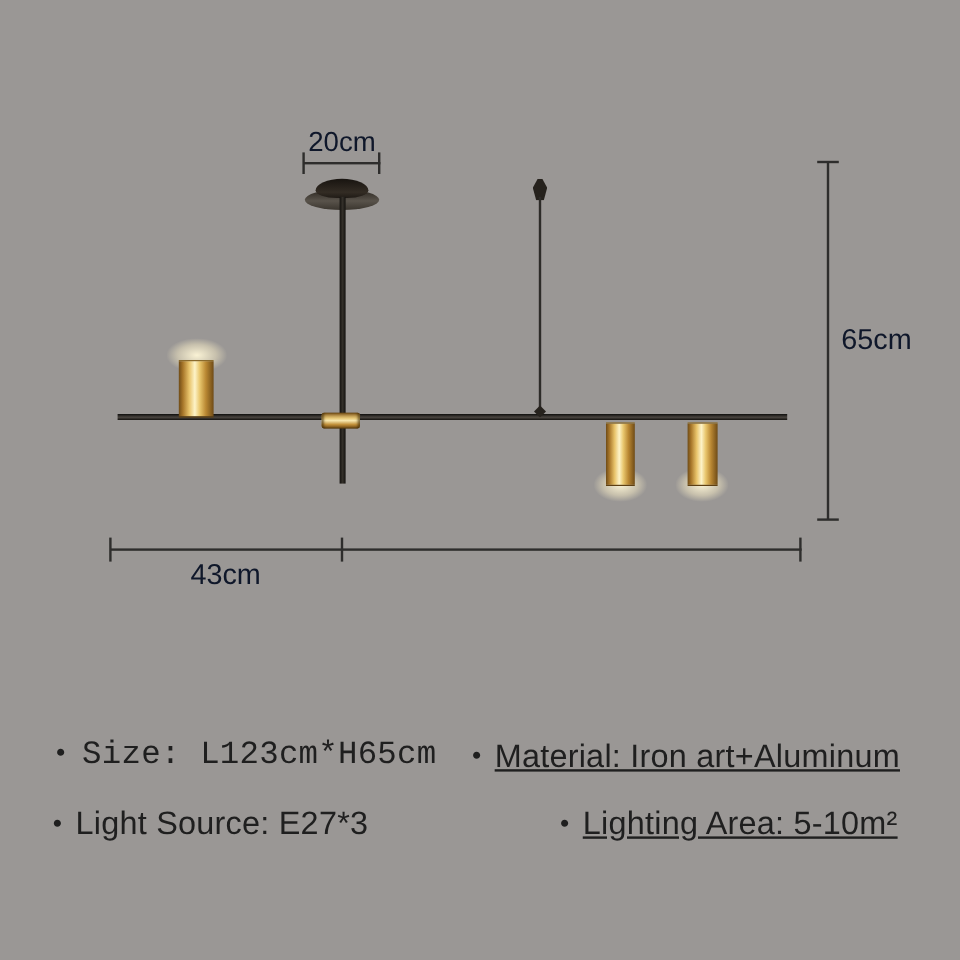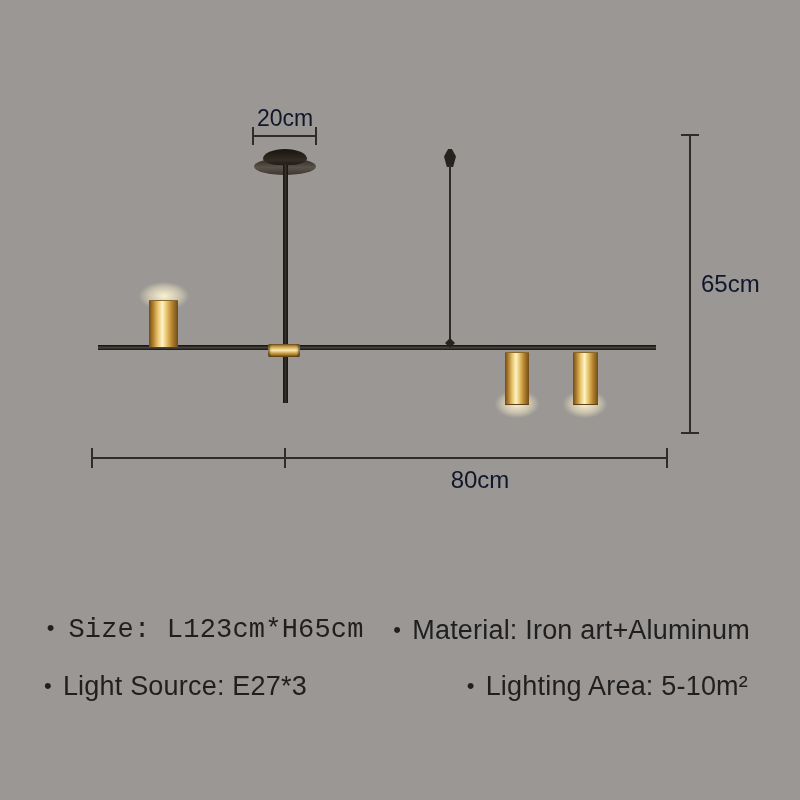--- a/index.html
+++ b/index.html
@@ -81,21 +81,21 @@
     color: #1f1f1f;
     white-space: nowrap;
     letter-spacing: 0.2px;
   }
   .spec .bullet {
     display: inline-block;
     font-size: 22px;
     margin-right: 11px;
     transform: translateY(-2px);
   }
-  .spec.right-col { text-align: right; }
+  .spec.right-col { text-align: right; text-decoration: underline; }
 </style>
 </head>
 <body>
 
 <div class="stage">
 
   <div class="dim-label centered" style="left:235px; top:105px; width:100px;">20cm</div>
   <div class="dim-line-h" style="left:253px; top:135px; width:64px;"></div>
   <div class="tick-v" style="left:252px; top:127px; height:18px;"></div>
   <div class="tick-v" style="left:315px; top:127px; height:18px;"></div>
@@ -122,21 +122,21 @@
 
   <div class="dim-line-v" style="left:689px; top:135px; height:298px;"></div>
   <div class="tick-h" style="left:681px; top:134px; width:18px;"></div>
   <div class="tick-h" style="left:681px; top:432px; width:18px;"></div>
   <div class="dim-label" style="left:701px; top:270px; font-size:24px;">65cm</div>
 
   <div class="dim-line-h" style="left:92px; top:457px; width:576px;"></div>
   <div class="tick-v" style="left:91px; top:448px; height:20px;"></div>
   <div class="tick-v" style="left:284px; top:448px; height:20px;"></div>
   <div class="tick-v" style="left:666px; top:448px; height:20px;"></div>
-  <div class="dim-label centered" style="left:420px; top:466px; width:120px; font-size:24px;">80cm</div>
+  <div class="dim-label centered" style="left:128px; top:466px; width:120px; font-size:24px;">43cm</div>
 
   <div class="spec" style="left:44px; top:615px;font-family:Liberation Mono, monospace;">
     <span class="bullet">•</span><span>Size: L123cm*H65cm</span>
   </div>
   <div class="spec right-col" style="right:50px; top:615px;">
     <span class="bullet">•</span><span>Material: Iron art+Aluminum</span>
   </div>
 
   <div class="spec" style="left:44px; top:671px;">
     <span class="bullet">•</span><span>Light Source: E27*3</span>

